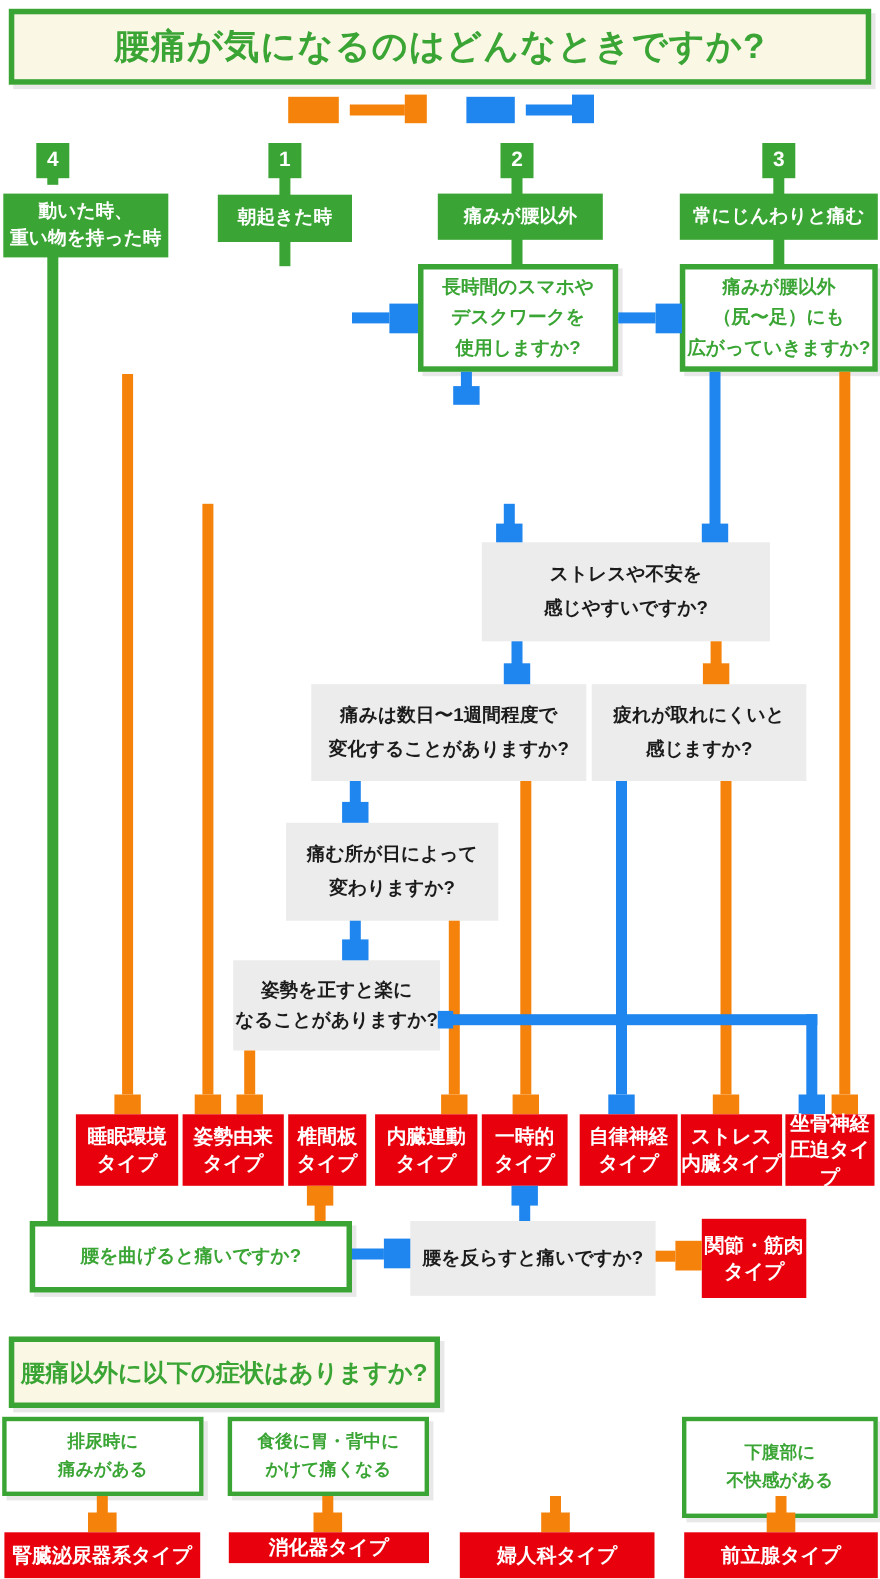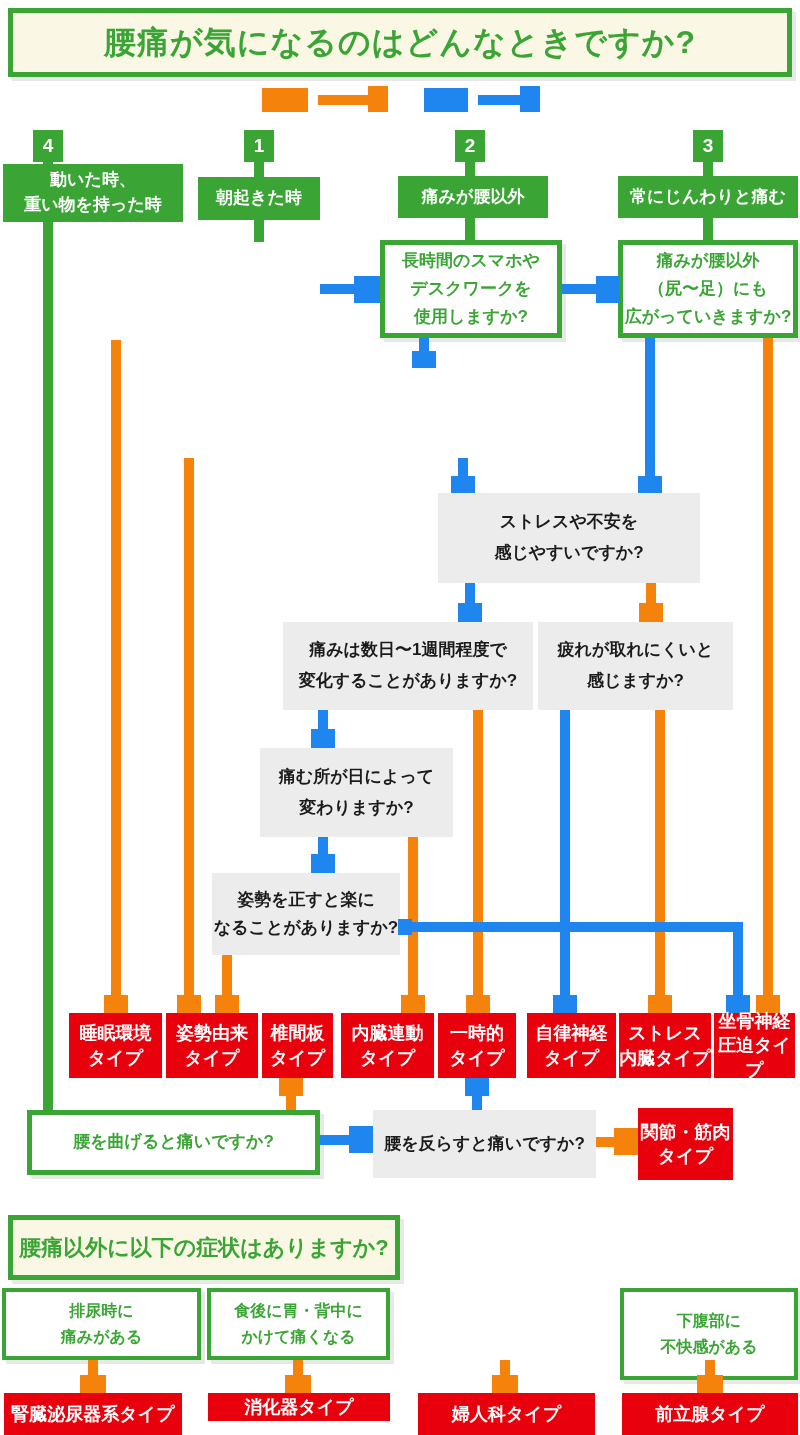--- a/index.html
+++ b/index.html
@@ -44,21 +44,21 @@
   <div class="b gfill fs19" style="left:33px;top:130px;width:30px;height:32px">4</div>
   <div class="b gfill fs19" style="left:244px;top:130px;width:30px;height:32px">1</div>
   <div class="b gfill fs19" style="left:455px;top:130px;width:30px;height:32px">2</div>
   <div class="b gfill fs19" style="left:693px;top:130px;width:30px;height:32px">3</div>
 
   <div class="r gr" style="left:43px;top:158px;width:10px;height:10px"></div>
   <div class="r gr" style="left:254px;top:158px;width:10px;height:22px"></div>
   <div class="r gr" style="left:465px;top:158px;width:10px;height:21px"></div>
   <div class="r gr" style="left:703px;top:158px;width:10px;height:21px"></div>
 
-  <div class="b gfill fs17" style="left:3px;top:164px;width:180px;height:58px;line-height:1.45">動いた時、
+  <div class="b gfill fs17" style="left:3px;top:176px;width:150px;height:58px;line-height:1.45">動いた時、
 重い物を持った時</div>
   <div class="b gfill fs17" style="left:198px;top:177px;width:122px;height:43px">朝起きた時</div>
   <div class="b gfill fs17" style="left:398px;top:176px;width:150px;height:42px">痛みが腰以外</div>
   <div class="b gfill fs17" style="left:618px;top:176px;width:180px;height:42px">常にじんわりと痛む</div>
 
   <div class="r gr" style="left:254px;top:218px;width:10px;height:24px"></div>
   <div class="r gr" style="left:465px;top:216px;width:10px;height:26px"></div>
   <div class="r gr" style="left:703px;top:216px;width:10px;height:26px"></div>
 
   <div class="r gr" style="left:43px;top:222px;width:10px;height:888px"></div>
@@ -165,21 +165,21 @@
   <div class="r bl" style="left:465px;top:1078px;width:24px;height:18px"></div>
 
   <div class="r bl" style="left:320px;top:1135px;width:29px;height:10px"></div>
   <div class="r bl" style="left:349px;top:1126px;width:24px;height:27px"></div>
 
   <div class="r og" style="left:596px;top:1137px;width:18px;height:10px"></div>
   <div class="r og" style="left:614px;top:1128px;width:24px;height:27px"></div>
 
   <div class="b cream fs22" style="left:8px;top:1215px;width:392px;height:65px">腰痛以外に以下の症状はありますか?</div>
 
-  <div class="b gout4 fs16" style="left:2px;top:1288px;width:199px;height:72px">排尿時に
+  <div class="b gout4 fs16" style="left:2px;top:1288px;width:183px;height:72px">排尿時に
 痛みがある</div>
   <div class="b gout4 fs16" style="left:207px;top:1288px;width:183px;height:72px">食後に胃・背中に
 かけて痛くなる</div>
   <div class="b gout4 fs16" style="left:620px;top:1288px;width:178px;height:92px">下腹部に
 不快感がある</div>
 
   <div class="r og" style="left:88px;top:1360px;width:10px;height:17px"></div>
   <div class="r og" style="left:80px;top:1375px;width:26px;height:18px"></div>
   <div class="r og" style="left:293px;top:1360px;width:10px;height:17px"></div>
   <div class="r og" style="left:285px;top:1375px;width:26px;height:18px"></div>

